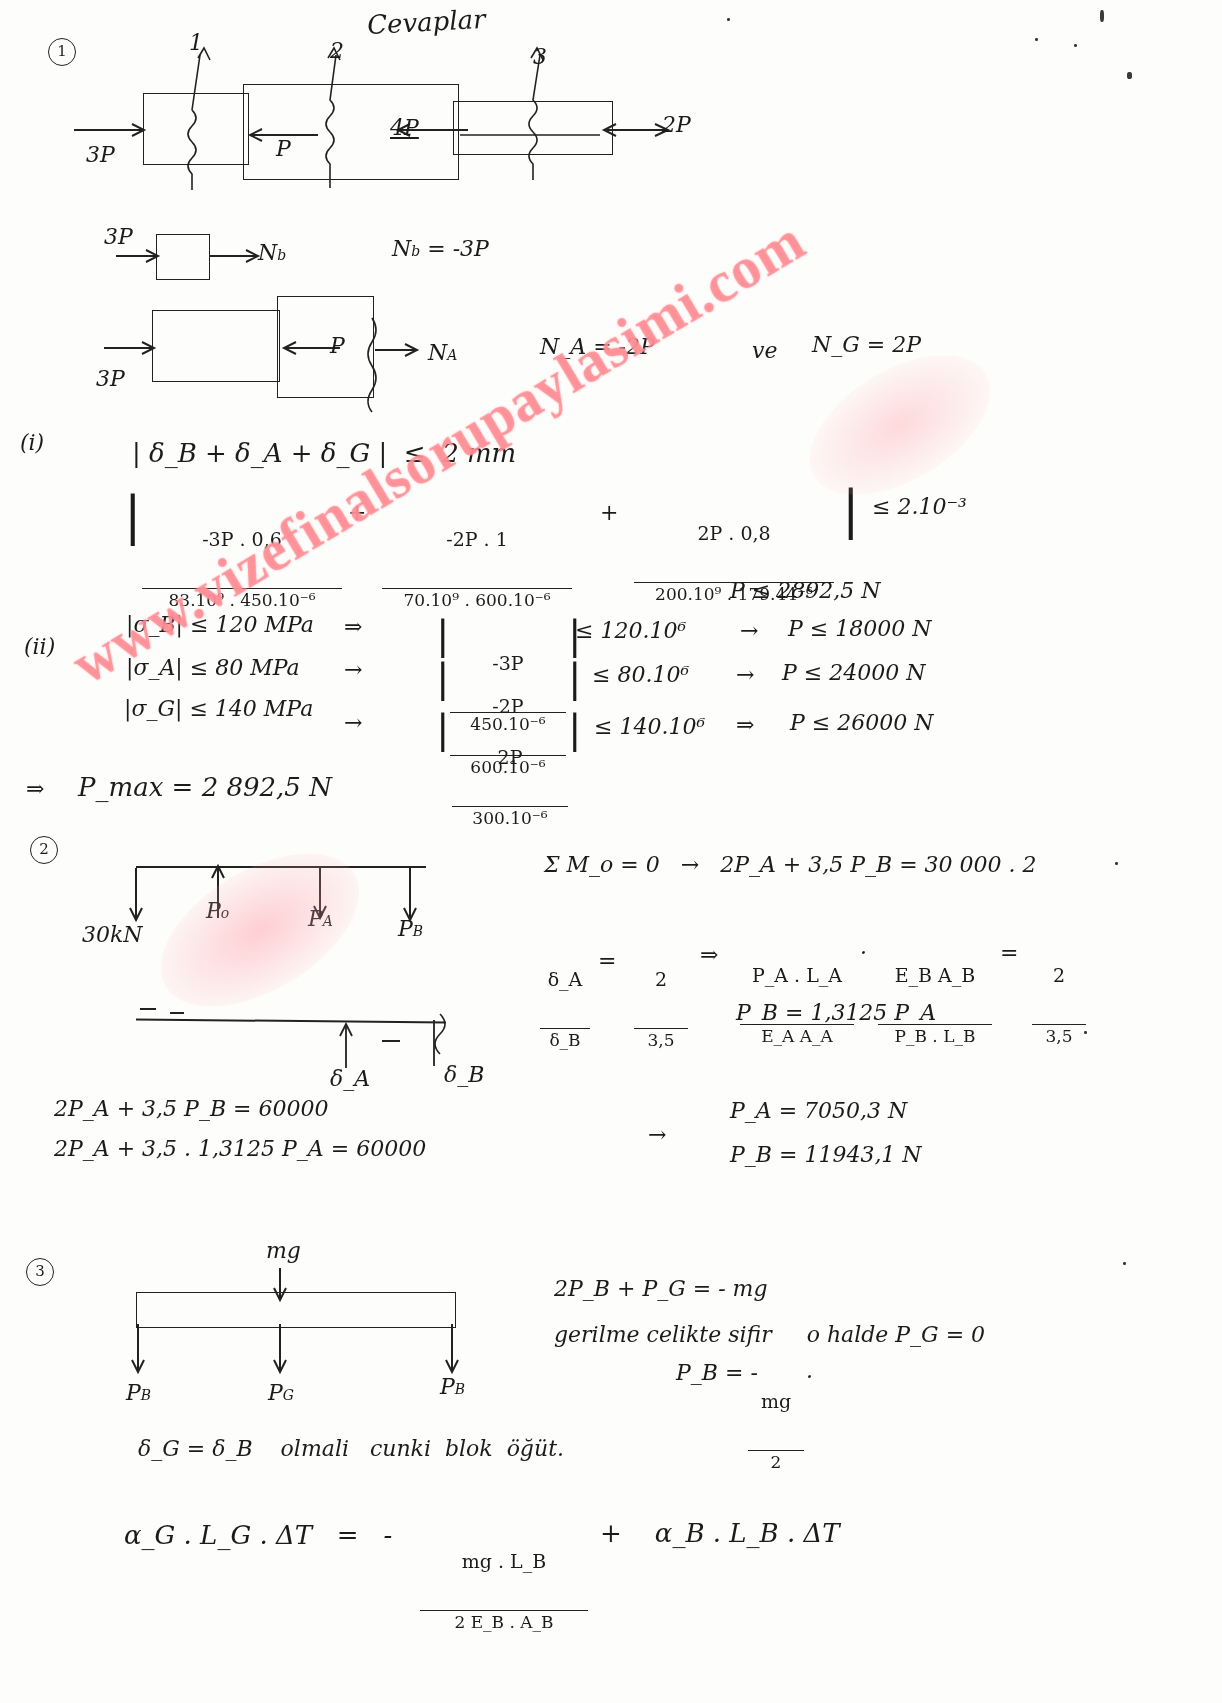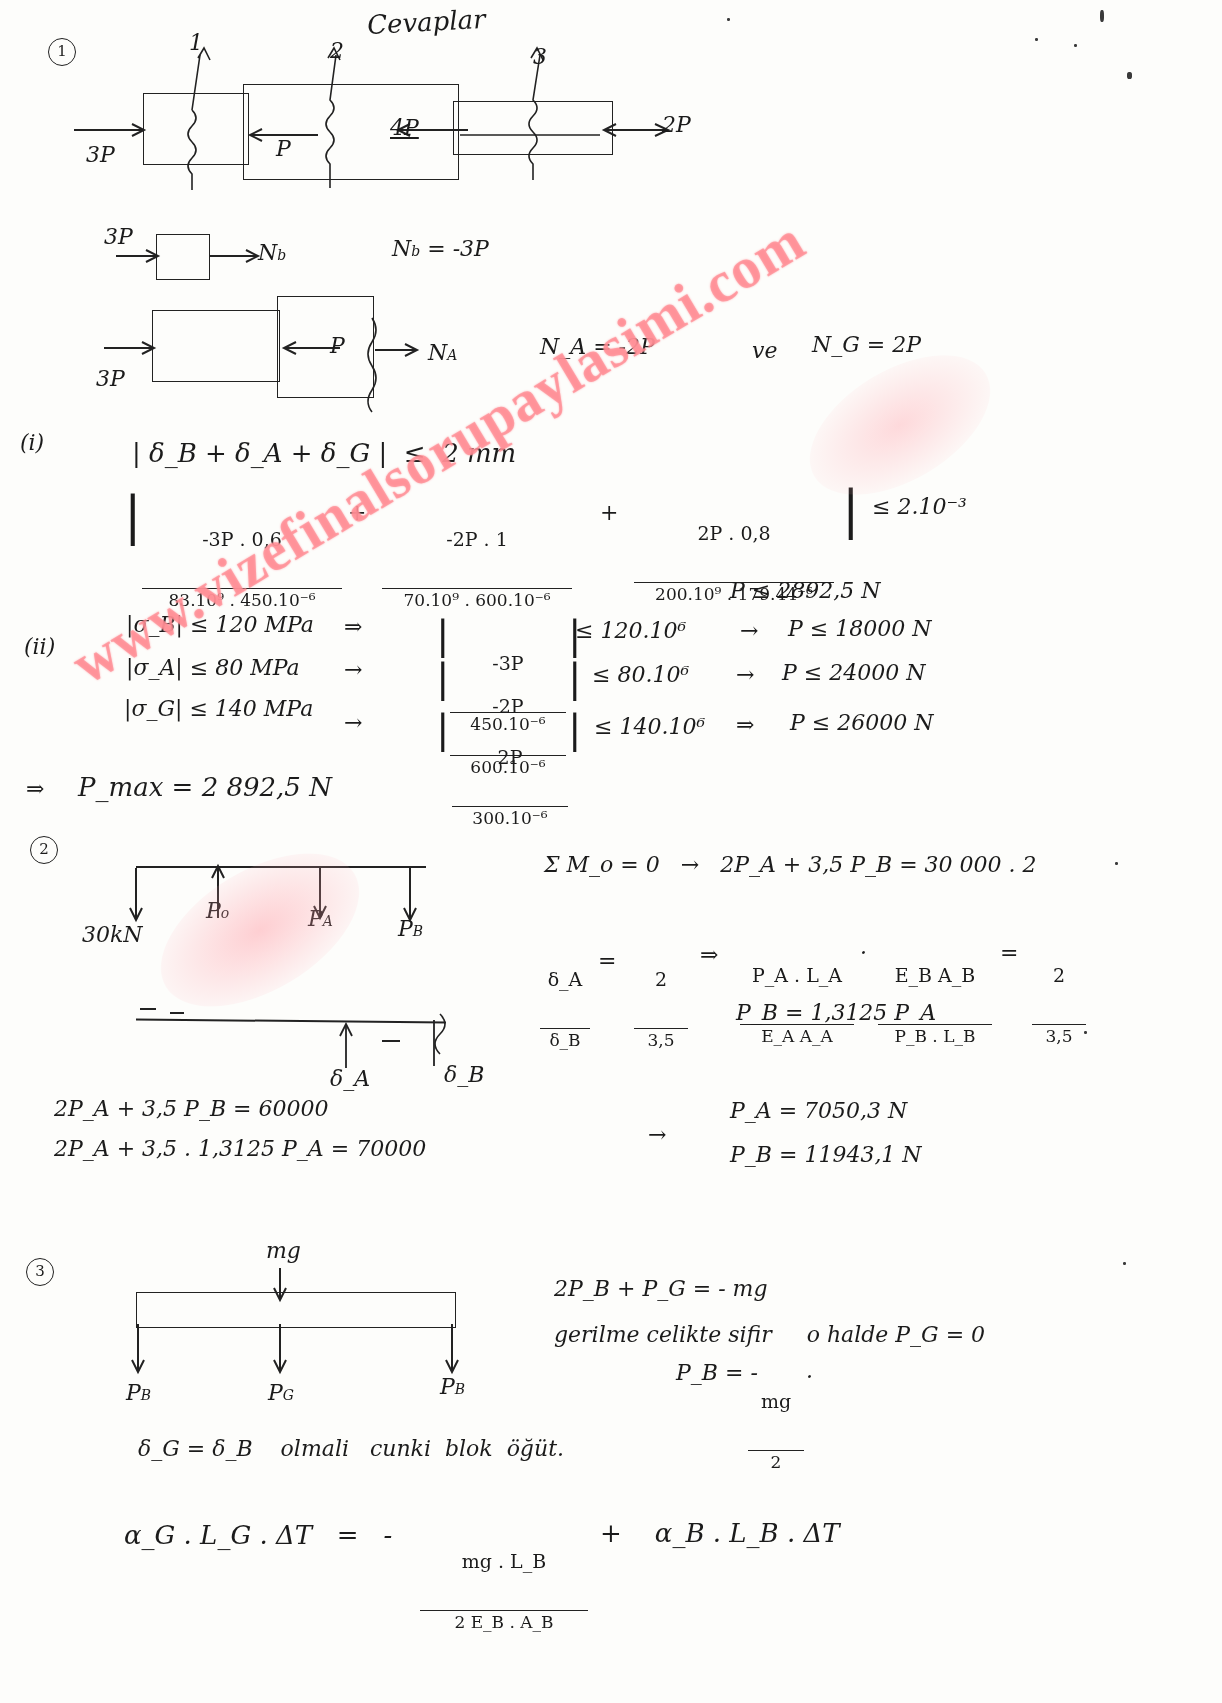--- a/index.html
+++ b/index.html
@@ -290,21 +290,21 @@
   <svg class="arrowsvg" style="left:300px;top:1010px;width:200px;height:90px;">
     <path d="M46 58 L46 16" stroke="#222" stroke-width="1.8" fill="none"></path>
     <path d="M40 26 L46 14 L52 26" stroke="#222" stroke-width="1.8" fill="none"></path>
     <path d="M134 10 L134 56" stroke="#222" stroke-width="1.8" fill="none"></path>
     <path d="M140 4 q10 10 0 20 q-10 10 0 20" stroke="#222" stroke-width="1.6" fill="none"></path>
   </svg>
   <div class="hw s med" style="left:330px;top:1066px;">δ_A</div>
   <div class="hw s med" style="left:444px;top:1062px;">δ_B</div>
 
   <div class="hw s med" style="left:54px;top:1096px;">2P_A + 3,5 P_B = 60000</div>
-  <div class="hw s med" style="left:54px;top:1136px;">2P_A + 3,5 . 1,3125 P_A = 70000</div>
+  <div class="hw s med" style="left:54px;top:1136px;">2P_A + 3,5 . 1,3125 P_A = 60000</div>
   <div class="hw s med" style="left:648px;top:1122px;">→</div>
   <div class="hw s med" style="left:730px;top:1098px;">P_A = 7050,3 N</div>
   <div class="hw s med" style="left:730px;top:1142px;">P_B = 11943,1 N</div>
 
   <div class="hw s med" style="left:544px;top:852px;">Σ M_o = 0   →   2P_A + 3,5 P_B = 30 000 . 2</div>
 
   <div class="frac" style="left:540px;top:930px;width:50px;">
     <span class="num">δ_A</span>
     <span class="den">δ_B</span>
   </div>

